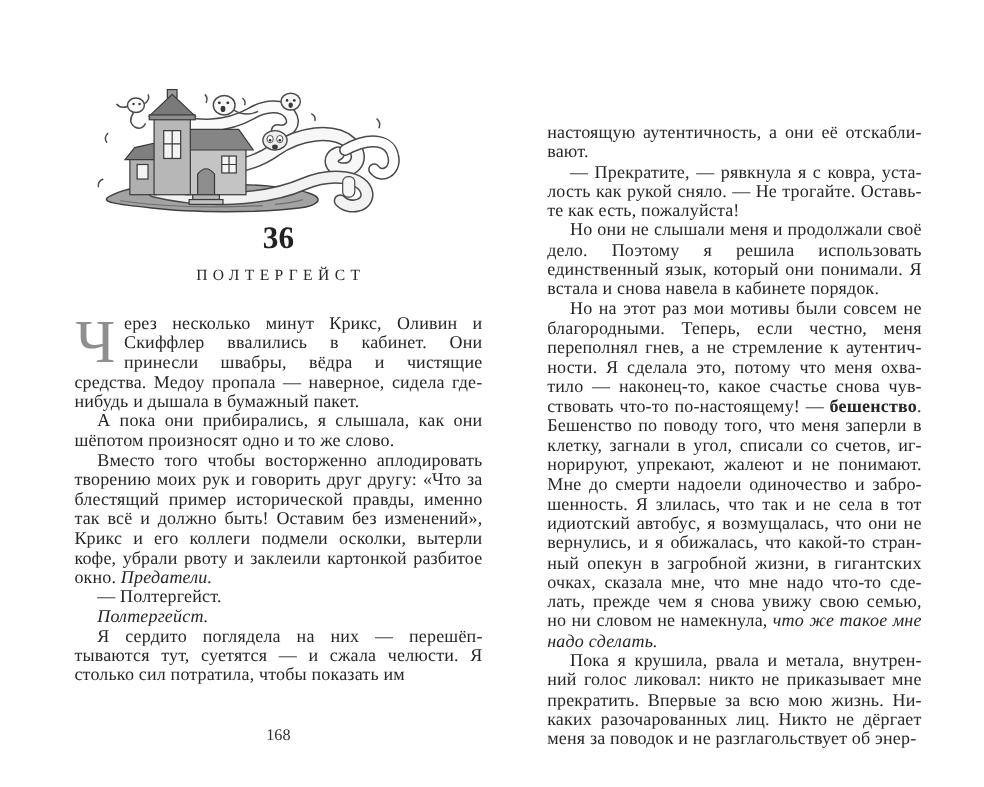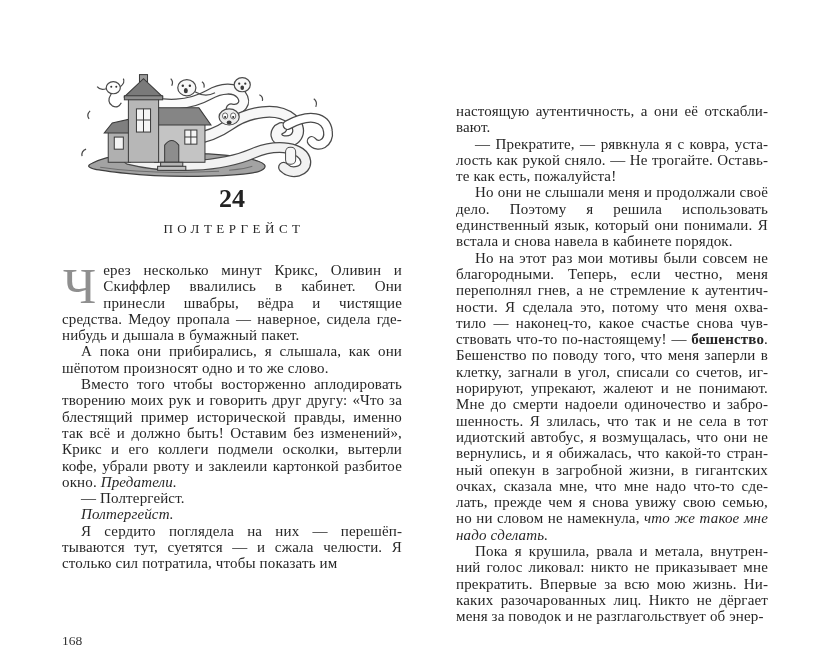--- a/index.html
+++ b/index.html
@@ -48,21 +48,21 @@
   .bd { font-weight: bold; }
 
   .running-header {
     position: absolute; top: 30px; left: 0; width: 100%;
     text-align: center;
     font-size: 9.5px; font-weight: bold; letter-spacing: 3px;
     color: #3a3a3a; white-space: nowrap;
   }
   .pagenum {
     position: absolute; top: 605px; left: 0; width: 100%;
-    text-align: left; font-size: 13.5px; color: #333333; margin-top: 28px;
+    text-align: center; font-size: 13.5px; color: #333333;
   }
 </style>
 </head>
 <body>
 
 <div class="col" id="left-col">
 
   <div class="illus">
     <svg viewBox="0 0 262 102" xmlns="http://www.w3.org/2000/svg">
 
@@ -143,21 +143,21 @@
         <path d="M92,4 q3,3 1,7"></path>
         <path d="M123,7 q3,2 2,6"></path>
         <path d="M180,20 q4,2 3,6"></path>
         <path d="M12,36 q-4,4 -1,8"></path>
         <path d="M8,74 q-5,2 -4,7"></path>
         <path d="M234,24 q4,3 2,8"></path>
       </g>
     </svg>
   </div>
 
-  <div class="chapter-number">24</div>
+  <div class="chapter-number">36</div>
   <div class="chapter-title">ПОЛТЕРГЕЙСТ</div>
 
   <div class="body-text left-body">
     <p class="drop-para"><span class="dropcap">Ч</span><span>ерез несколько минут Крикс, Оливин и Скиффлер ввалились в кабинет. Они принесли швабры, вёдра и чистящие средства. Медоу пропала — наверное, сидела где-нибудь и дышала в бумажный пакет.</span></p>
     <p>А пока они прибирались, я слышала, как они шёпотом произносят одно и то же слово.</p>
     <p><span>Вместо того чтобы восторженно аплоди­ровать творению моих рук и говорить друг другу: «Что за блестящий пример историче­ской правды, именно так всё и должно быть! Оставим без изменений», Крикс и его коллеги подмели осколки, вытерли кофе, убрали рвоту и заклеили картонкой разбитое окно. </span><span class="it">Преда­тели.</span></p>
     <p>— Полтергейст.</p>
     <p class="it">Полтергейст.</p>
     <p>Я сердито поглядела на них — перешёп­тываются тут, суетятся — и сжала челюсти. Я столько сил потратила, чтобы показать им</p>
   </div>

